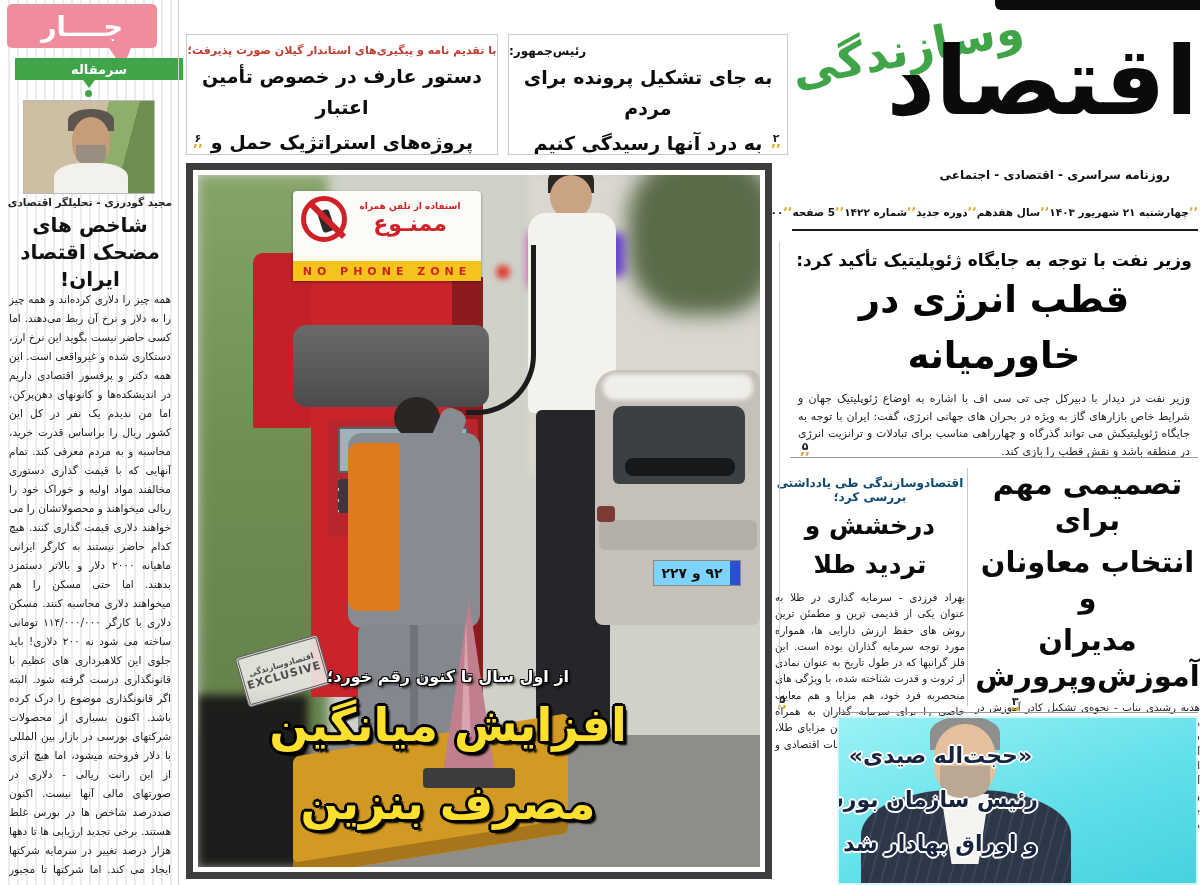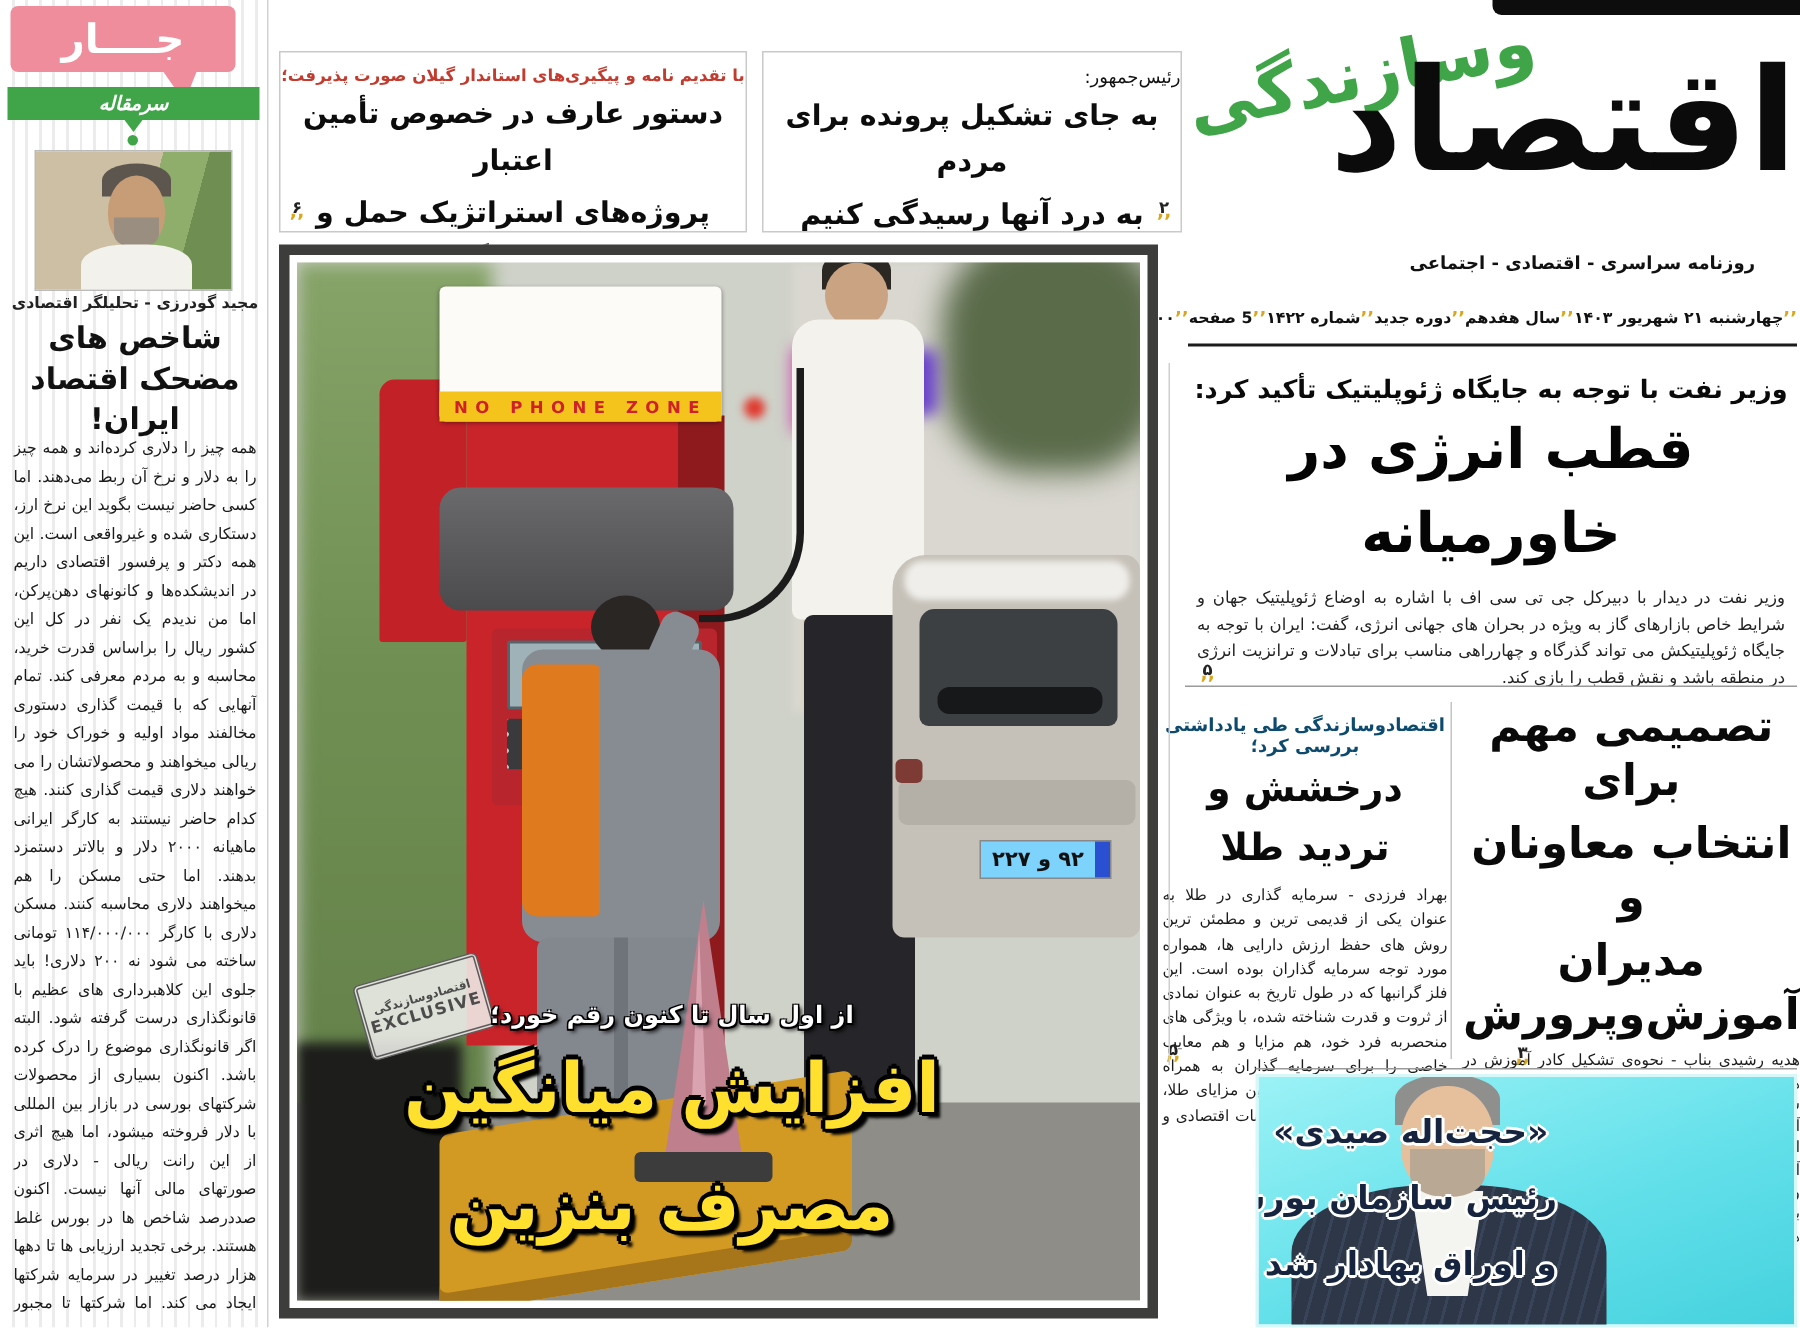--- a/index.html
+++ b/index.html
@@ -12,22 +12,22 @@
     background:repeating-linear-gradient(90deg,#ffffff 0 7px,#ececec 7px 9px);
     border-left:1px solid #fff; }
   .left-rail-divider { position:absolute; left:178px; top:0; width:1px; height:885px; background:#d2d2d2; }
 
   .jaar-logo { position:absolute; left:6px; top:4px; width:150px; height:44px;
     background:#ef8d9d; border-radius:5px; display:flex; align-items:center; justify-content:center; }
   .jaar-logo span { color:#fff; font-size:27px; font-weight:bold; letter-spacing:1px; }
   .jaar-tail { position:absolute; left:108px; top:48px; width:0; height:0;
     border-left:14px solid transparent; border-right:8px solid transparent; border-top:20px solid #ef8d9d; }
 
-  .sermaghale { position:absolute; left:4px; top:58px; width:168px; height:22px; background:#3fa548;
-    display:flex; align-items:center; justify-content:center;font-style:italic; }
+  .sermaghale { position:absolute; left:14px; top:58px; width:168px; height:22px; background:#3fa548;
+    display:flex; align-items:center; justify-content:center; }
   .sermaghale span { color:#fff; font-size:13px; font-weight:bold; }
   .serm-tail { position:absolute; left:82px; top:80px; width:0; height:0;
     border-left:6px solid transparent; border-right:6px solid transparent; border-top:8px solid #3fa548; }
   .serm-dot { position:absolute; left:84px; top:90px; width:7px; height:7px; border-radius:50%; background:#3fa548; }
 
   .author-photo { position:absolute; left:22px; top:100px; width:132px; height:94px;
     background:linear-gradient(105deg,#cdbfa3 0 55%,#8fae6b 55% 75%,#6f8f52 75%);
     border:1px solid #bbb; overflow:hidden; }
   .ap-face { position:absolute; left:48px; top:16px; width:38px; height:48px; border-radius:50% 50% 45% 45%; background:#c79d77; }
   .ap-hair { position:absolute; left:44px; top:8px; width:46px; height:22px; border-radius:50% 50% 0 0; background:#5d564e; }
@@ -39,21 +39,21 @@
   .ed-title { position:absolute; left:4px; top:212px; width:170px; text-align:center;
     font-size:20px; font-weight:bold; color:#111; line-height:27px; }
   .ed-body { position:absolute; left:8px; top:290px; width:162px; height:588px; overflow:hidden;
     font-size:10.5px; line-height:19px; color:#1a1a1a; text-align:justify; direction:rtl; }
 
   
   .story-box { position:absolute; border:1px solid #c9c9c9; background:#fff; }
   .box-gilan { left:186px; top:34px; width:312px; height:121px; }
   .box-president { left:508px; top:34px; width:280px; height:121px; }
   .sb-kicker-red { margin-top:9px; text-align:center; font-size:11px; font-weight:bold; color:#c23b2e; }
-  .sb-kicker-black { margin-top:9px; text-align:right; font-size:12px; font-weight:normal; color:#111; }
+  .sb-kicker-black { margin-top:9px; text-align:left; font-size:12px; font-weight:bold; color:#111; }
   .sb-title { text-align:center; font-size:19px; font-weight:bold; color:#0c0c0c; line-height:31px; margin-top:4px; }
 
   .pm { position:absolute; display:flex; flex-direction:column; align-items:center; line-height:10px; }
   .pm .n { font-size:11px; font-weight:bold; color:#222; }
   .pm .q { color:#d9a61c; font-size:13px; font-weight:bold; height:9px; }
 
   
   .masthead { position:absolute; left:790px; top:0; width:410px; height:232px; }
   .mh-flourish { position:absolute; right:0; top:0; width:205px; height:10px; background:#0d0d0d; border-radius:0 0 0 6px; }
   .mh-green { position:absolute; right:175px; top:22px; font-size:46px; font-weight:bold; color:#3fa548;
@@ -345,20 +345,30 @@
       <div class="pump-can"></div>
       <div class="pump-body"></div>
       <div class="pump-hose"></div>
       <div class="pump-tarp"></div>
       <div class="pump-console">
         <div class="pc-screen"></div>
         <div class="pc-keys"></div>
       </div>
 
       <div class="pump-sign">
+        <div class="ps-row">
+          <div class="ps-icon">
+            <div class="phone"></div>
+            <div class="bar"></div>
+          </div>
+          <div class="ps-texts">
+            <div class="ps-line1">استفاده از تلفن همراه</div>
+            <div class="ps-line2">ممنـوع</div>
+          </div>
+        </div>
         <div class="ps-strip">
           <span>NO PHONE ZONE</span>
         </div>
       </div>
 
       <div class="worker-hair"></div>
       <div class="worker-arm"></div>
       <div class="worker-torso"></div>
       <div class="worker-vest"></div>
       <div class="worker-legs"></div>

